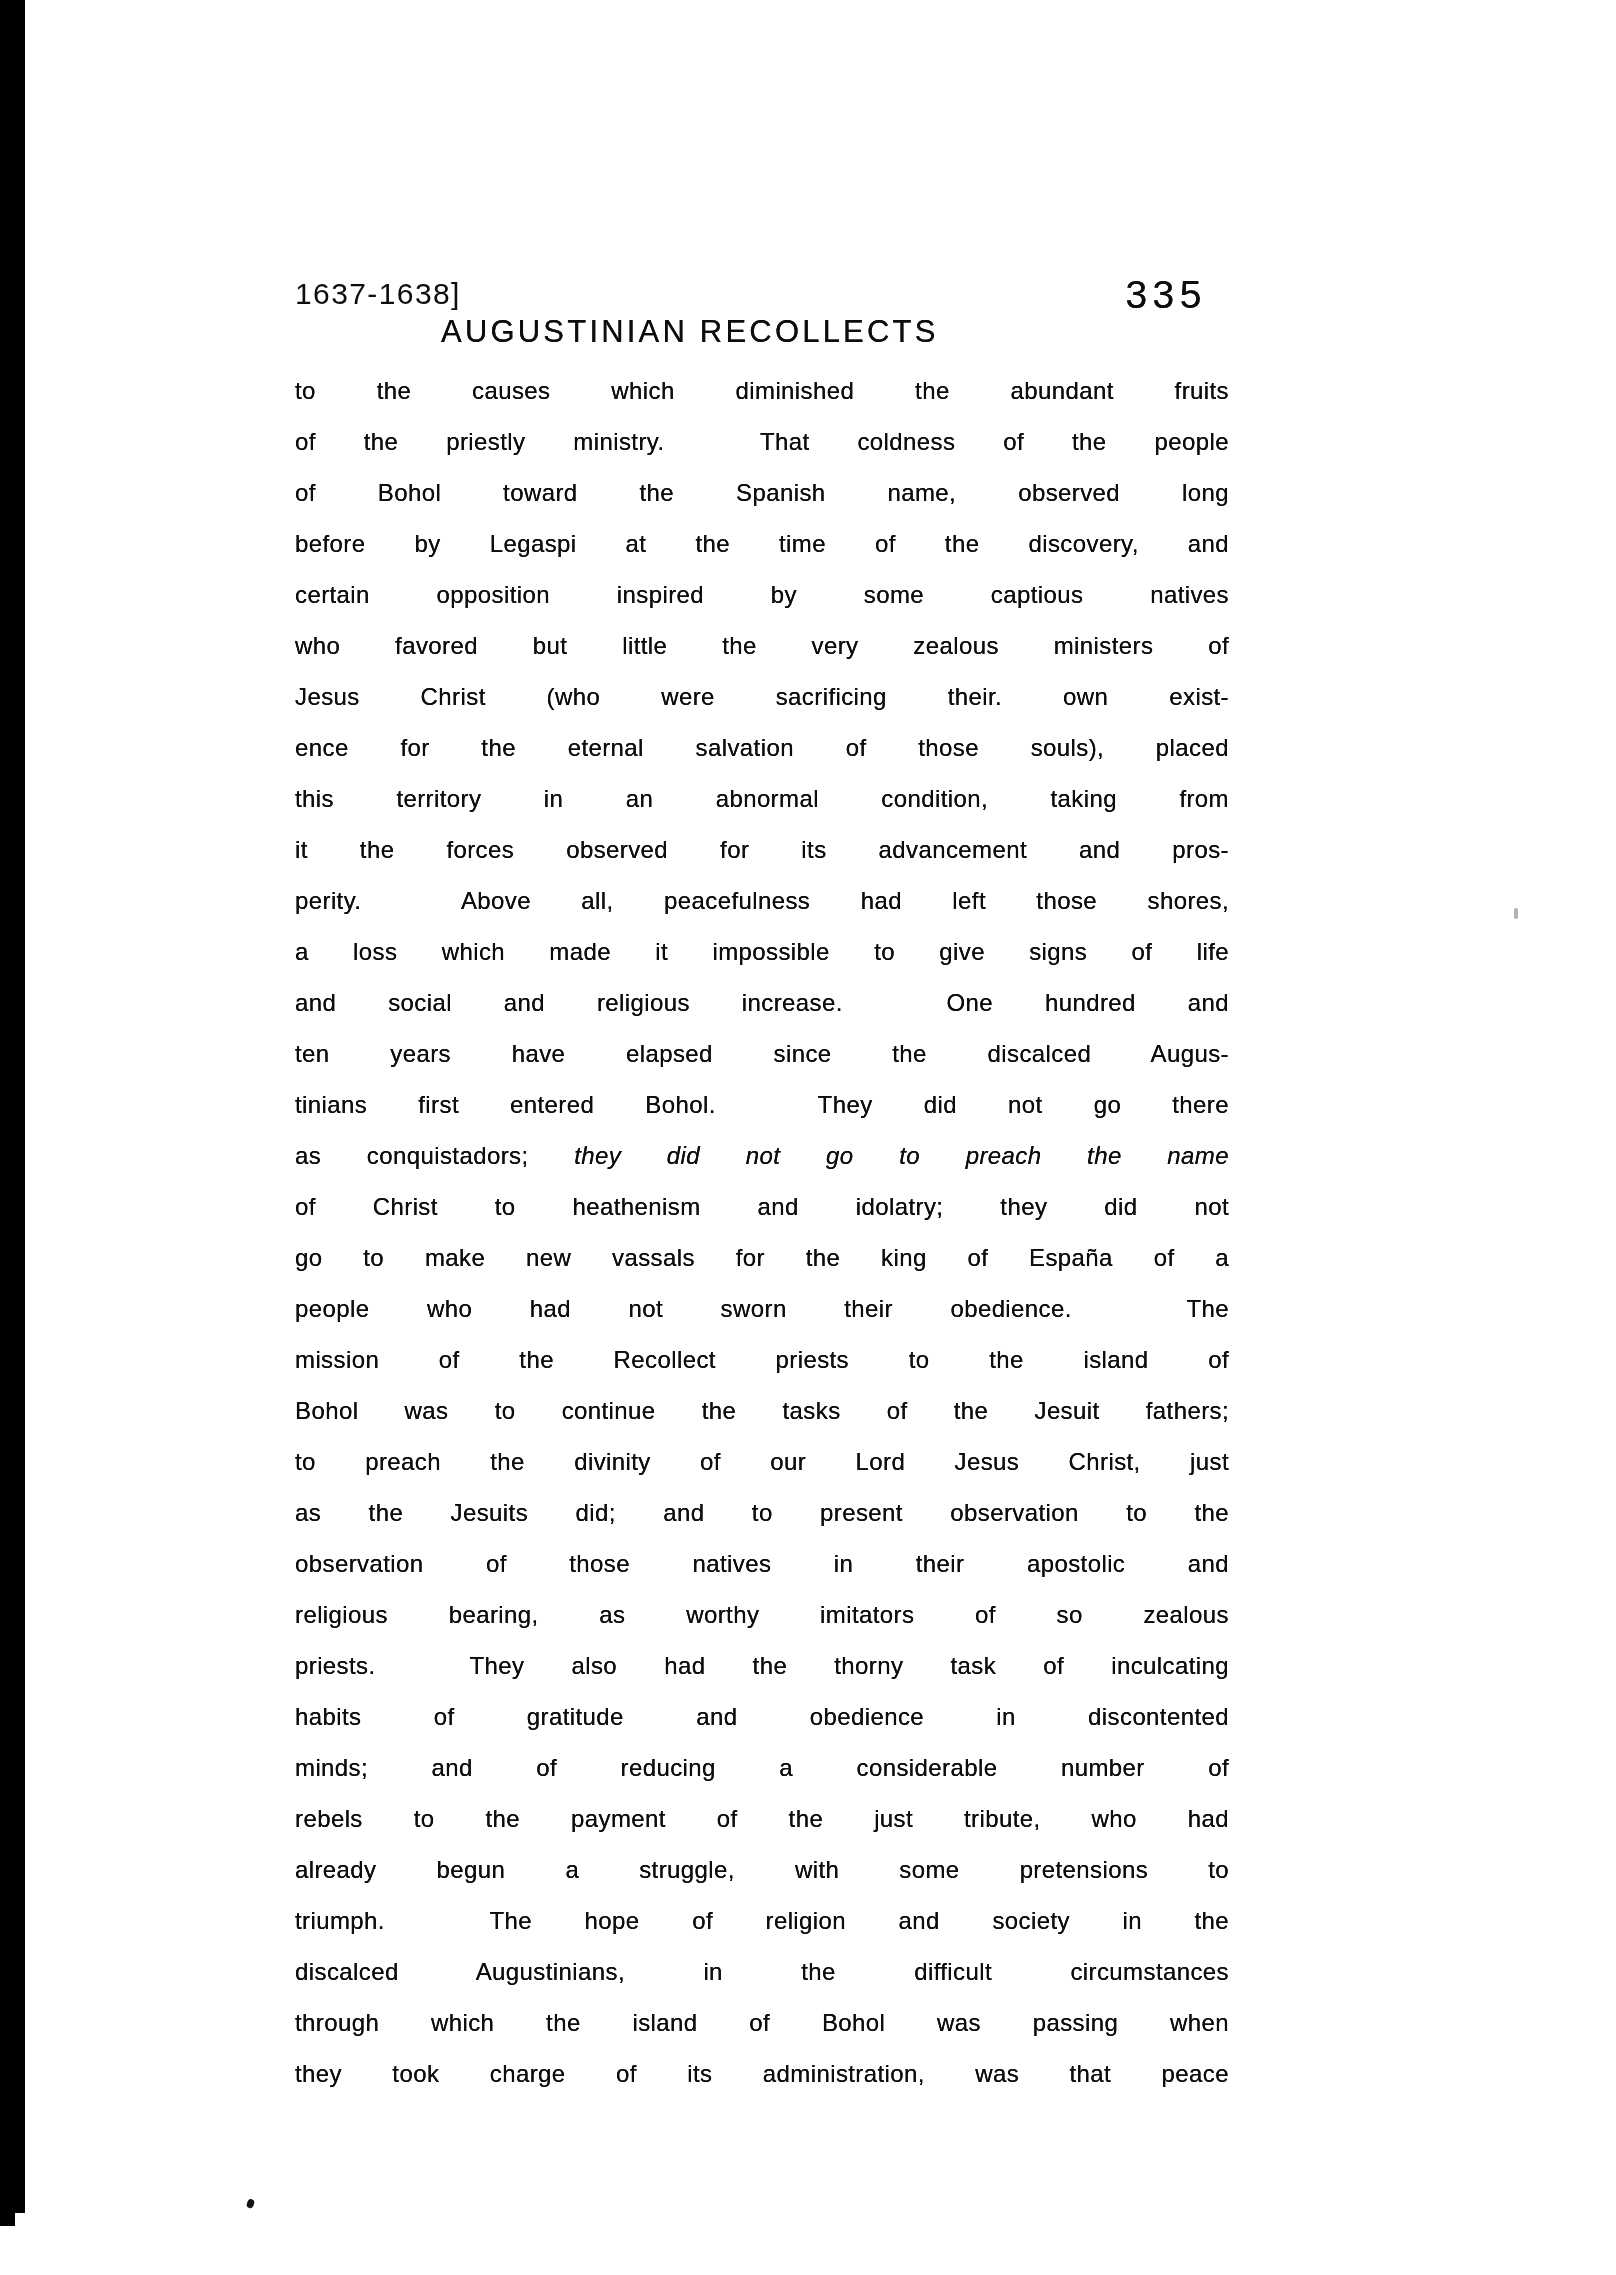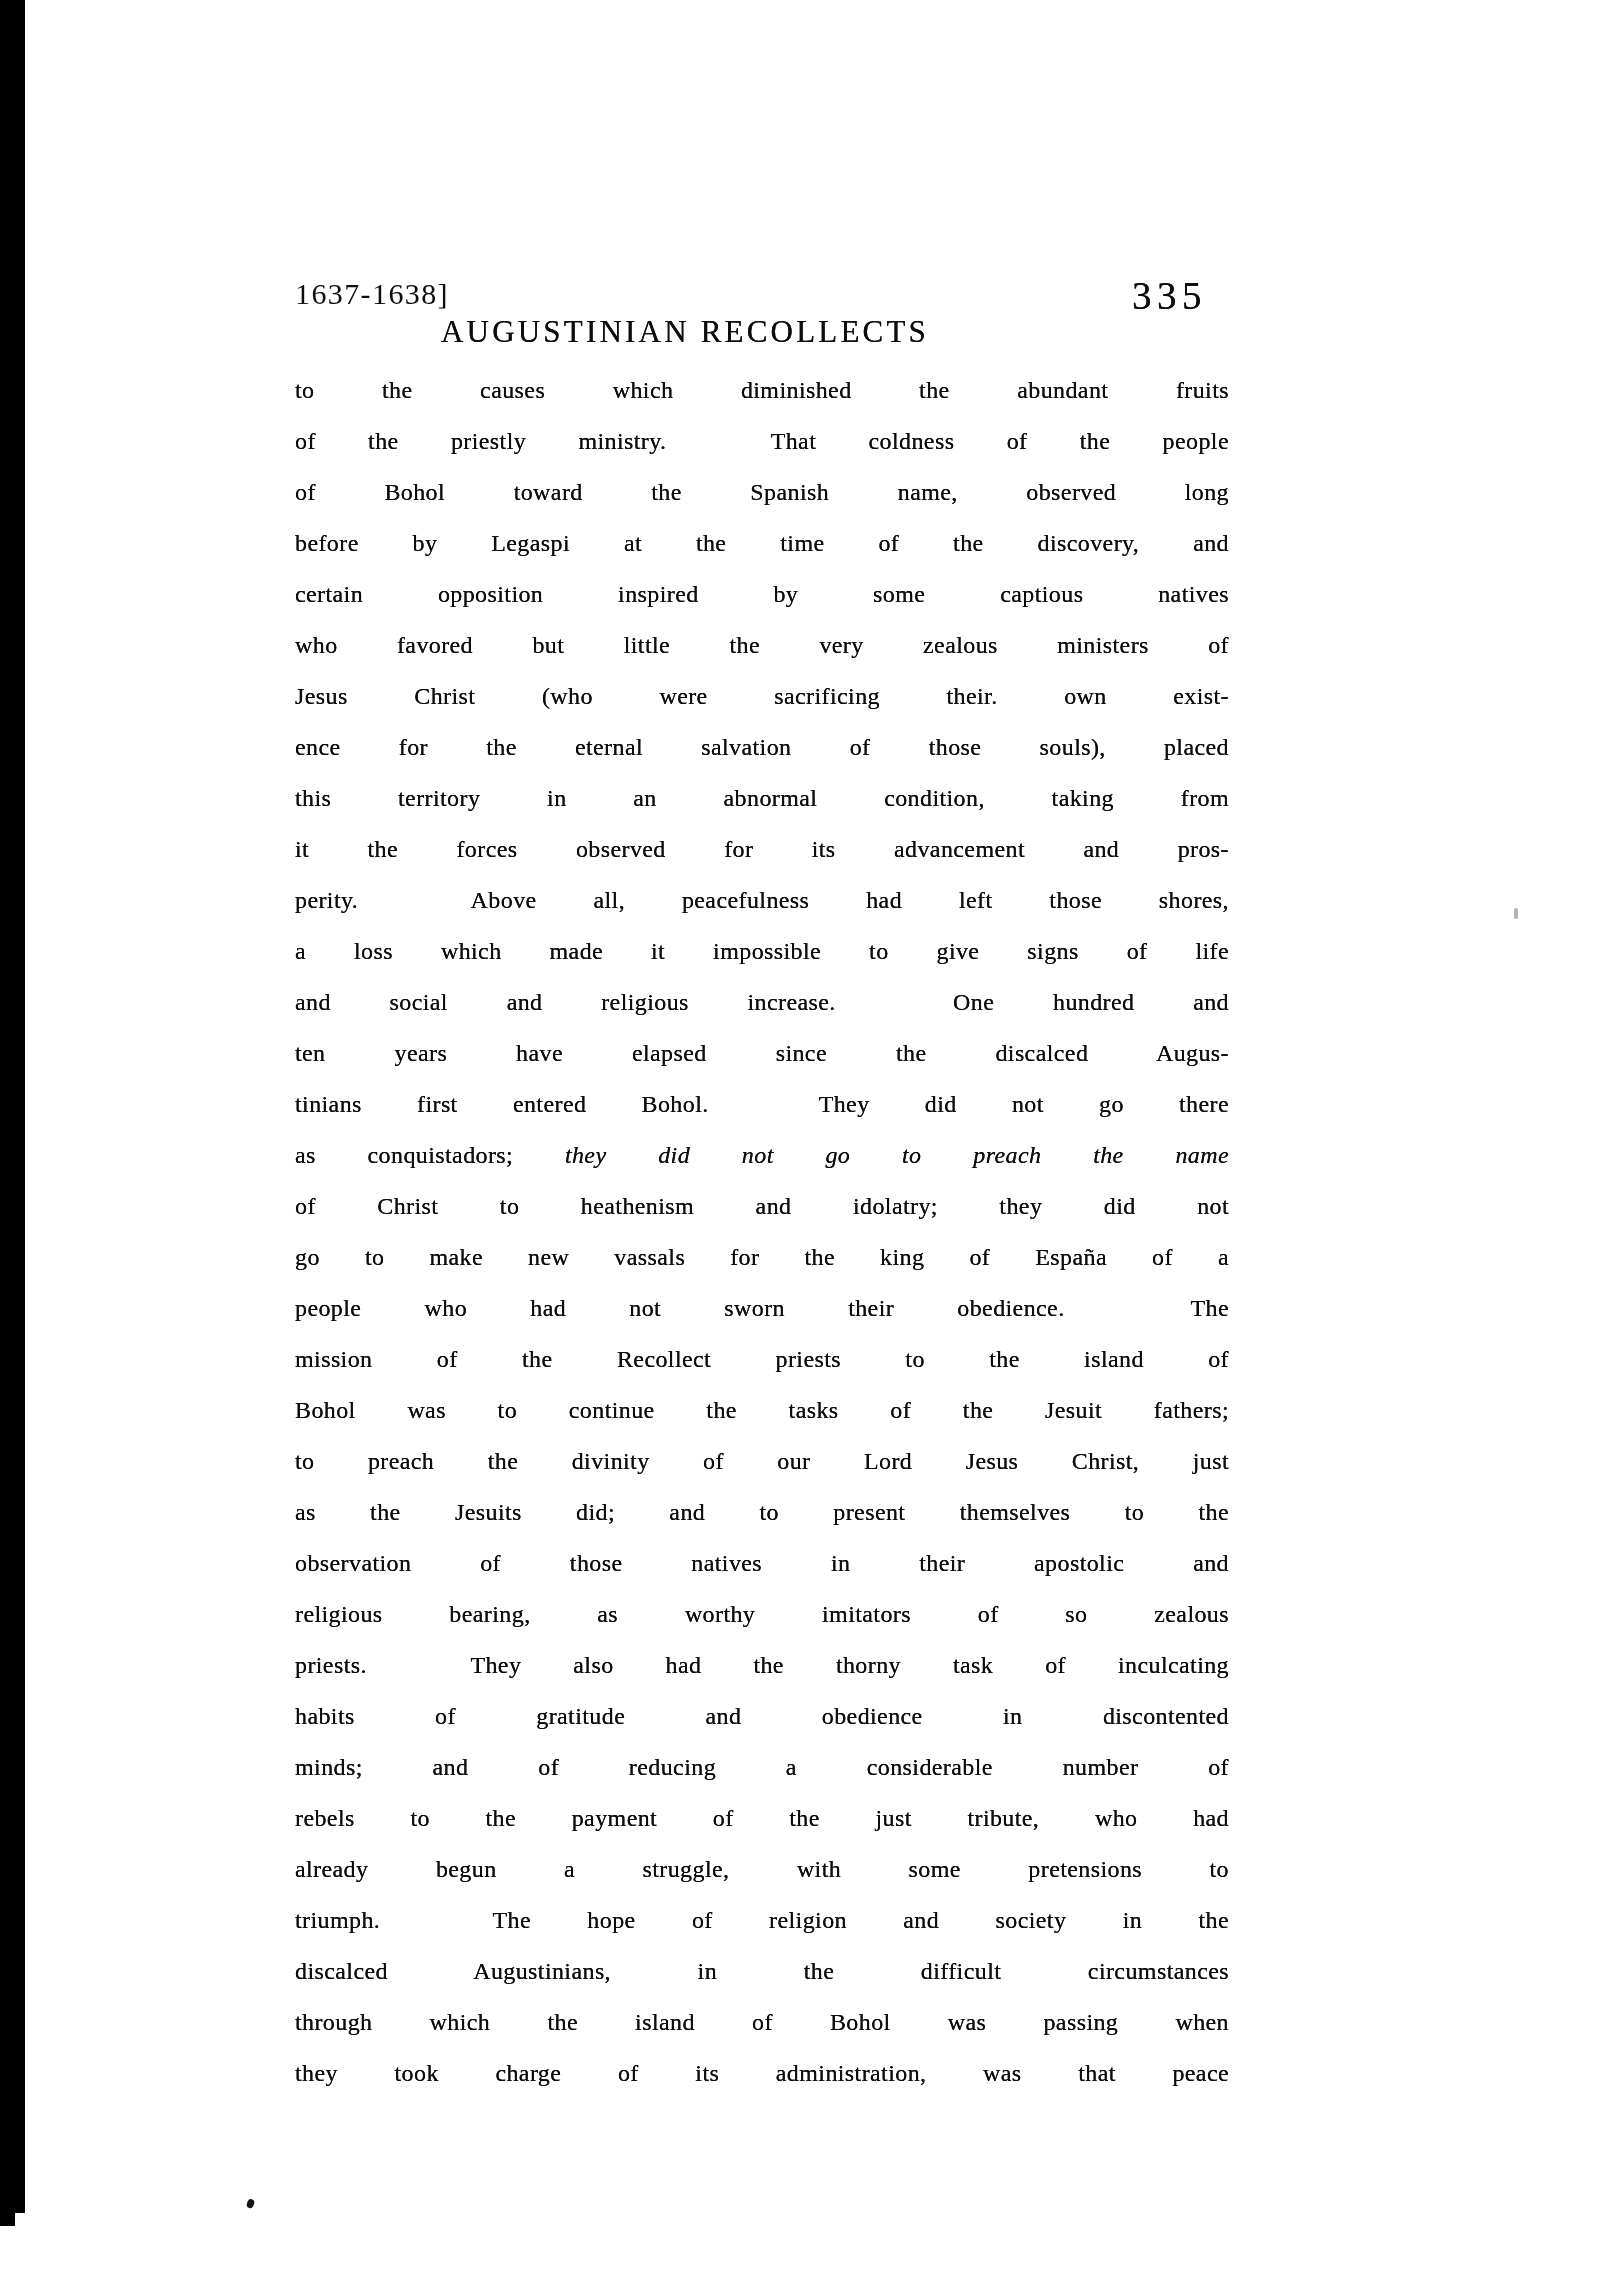--- a/index.html
+++ b/index.html
@@ -6,21 +6,21 @@
     margin: 0;
     padding: 0;
     background: #ffffff;
   }
   .page {
     position: relative;
     width: 1617px;
     height: 2276px;
     background: #ffffff;
     overflow: hidden;
-    font-family: Liberation Serif, serif;
+    font-family: Liberation Sans, sans-serif;
     color: #0d0d0d;
   }
   
   .scan-bar {
     position: absolute;
     left: 0;
     top: 0;
     width: 25px;
     height: 2213px;
     background: #000000;
@@ -137,21 +137,21 @@
       <div class="line"><span>and social and religious increase.&nbsp; One hundred and</span></div>
       <div class="line"><span>ten years have elapsed since the discalced Augus-</span></div>
       <div class="line"><span>tinians first entered Bohol.&nbsp; They did not go there</span></div>
       <div class="line"><span>as conquistadors; </span><span class="italic">they did not go to preach the name</span></div>
       <div class="line"><span>of Christ to heathenism and idolatry; they did not</span></div>
       <div class="line"><span>go to make new vassals for the king of España of a</span></div>
       <div class="line"><span>people who had not sworn their obedience.&nbsp; The</span></div>
       <div class="line"><span>mission of the Recollect priests to the island of</span></div>
       <div class="line"><span>Bohol was to continue the tasks of the Jesuit fathers;</span></div>
       <div class="line"><span>to preach the divinity of our Lord Jesus Christ, just</span></div>
-      <div class="line"><span>as the Jesuits did; and to present themselves to the</span></div>
+      <div class="line"><span>as the Jesuits did; and to present observation to the</span></div>
       <div class="line"><span>observation of those natives in their apostolic and</span></div>
       <div class="line"><span>religious bearing, as worthy imitators of so zealous</span></div>
       <div class="line"><span>priests.&nbsp; They also had the thorny task of inculcating</span></div>
       <div class="line"><span>habits of gratitude and obedience in discontented</span></div>
       <div class="line"><span>minds; and of reducing a considerable number of</span></div>
       <div class="line"><span>rebels to the payment of the just tribute, who had</span></div>
       <div class="line"><span>already begun a struggle, with some pretensions to</span></div>
       <div class="line"><span>triumph.&nbsp; The hope of religion and society in the</span></div>
       <div class="line"><span>discalced Augustinians, in the difficult circumstances</span></div>
       <div class="line"><span>through which the island of Bohol was passing when</span></div>

